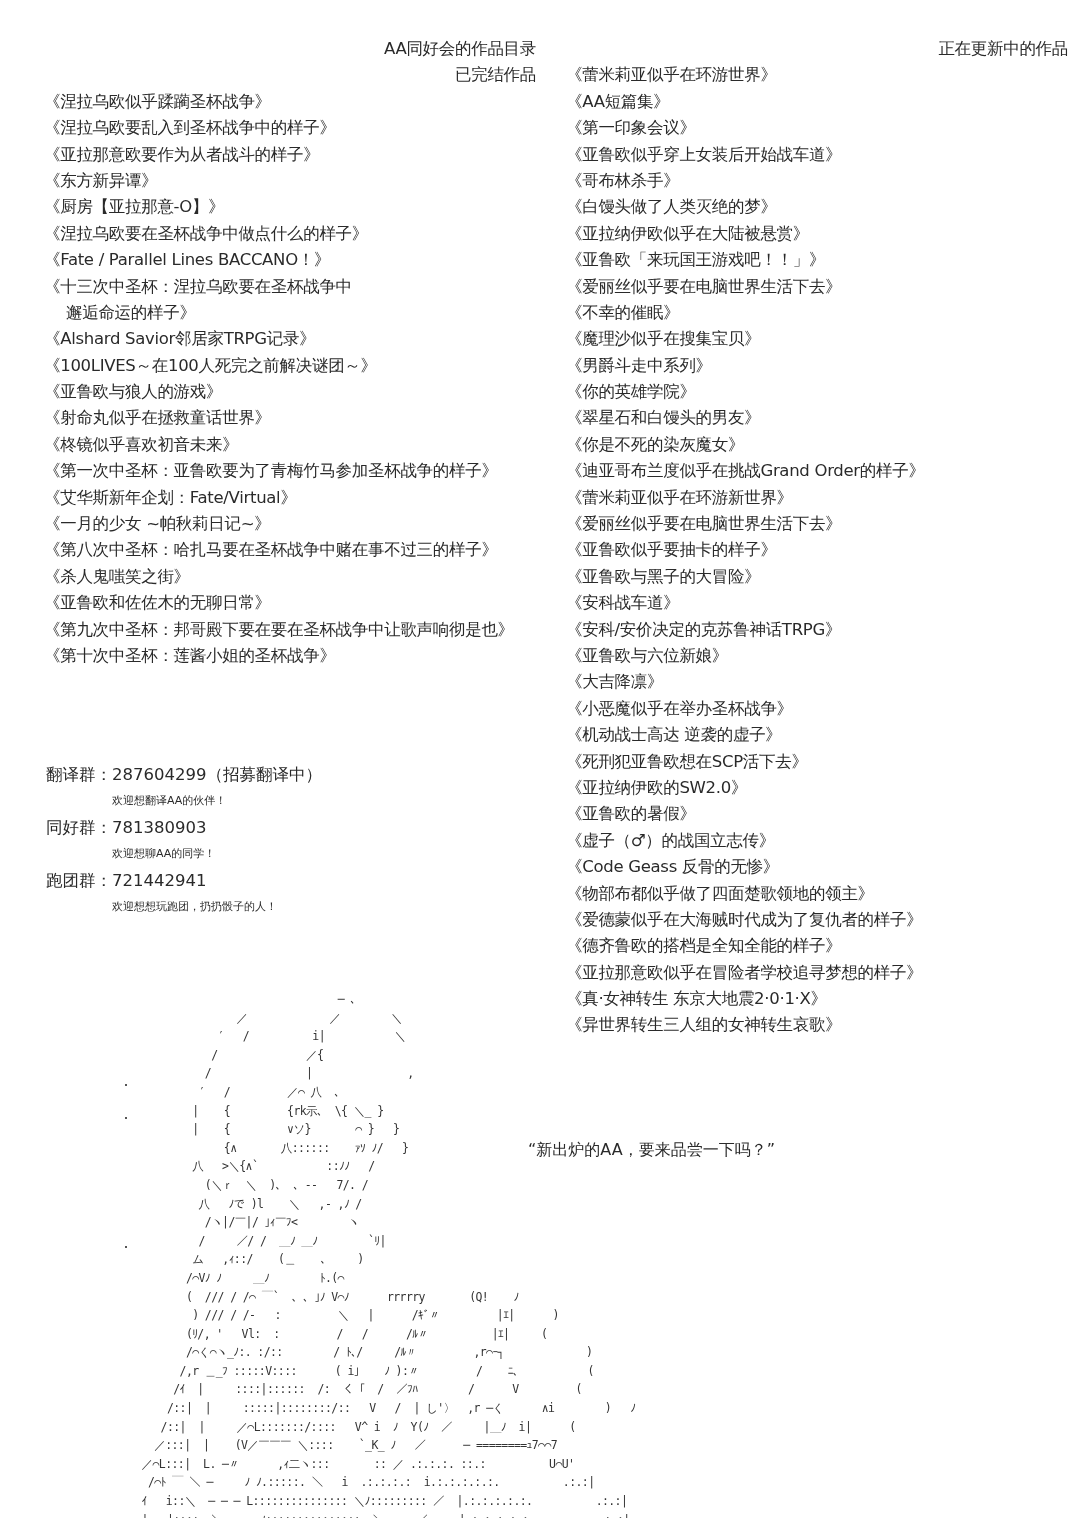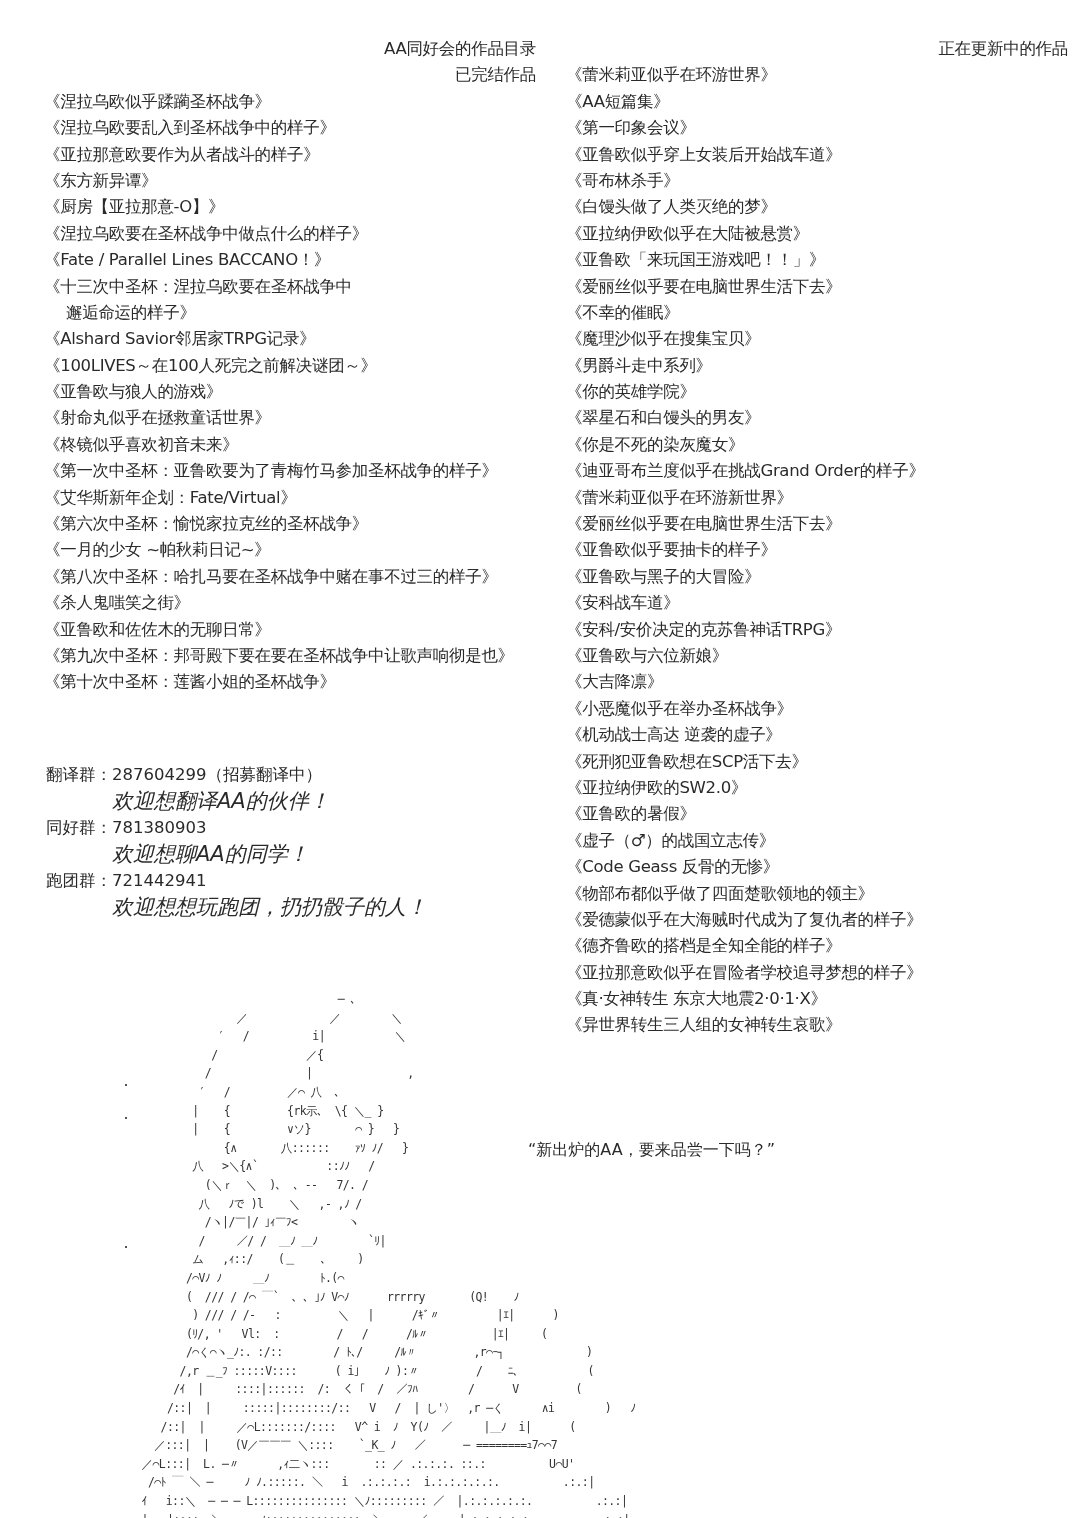--- a/index.html
+++ b/index.html
@@ -8,21 +8,21 @@
   .col { position:absolute; top:36px; }
   .col-left { left:46px; width:490px; }
   .col-right { left:568px; width:500px; }
   .line { font-size:16.5px; line-height:26.4px; height:26.4px; white-space:nowrap; letter-spacing:-0.3px; }
   .title-line { margin-left:0;text-align:right; }
   .item { margin-left:-2px; }
   .indent { padding-left:22px; }
   .contacts { position:absolute; left:46px; top:762px; width:460px; }
   .contact-row { display:flex; font-size:16.5px; line-height:26.4px; height:26.4px; white-space:nowrap;text-align:right; }
   .contact-label { width:66px; }
-  .contact-sub { padding-left:66px; font-size:21px; line-height:26.4px; height:26.4px; white-space:nowrap;font-style:italic; }
+  .contact-sub { padding-left:66px; font-size:11px; line-height:26.4px; height:26.4px; white-space:nowrap; }
   .quote { position:absolute; left:528px; top:1140px; font-size:16px; white-space:nowrap; }
   .aa { position:absolute; left:110px; top:990px; width:600px; height:470px;
         font-family:"DejaVu Sans Mono", "Liberation Mono", monospace; font-size:11.5px;
         line-height:18.6px; white-space:pre; color:#333; letter-spacing:-0.6px; }
   .dot { position:absolute; width:2px; height:2px; background:#555; }
 </style>
 </head>
 <body>
 
 <div class="col col-left">
@@ -37,21 +37,20 @@
   <div class="line item">《Fate / Parallel Lines BACCANO！》</div>
   <div class="line item">《十三次中圣杯：涅拉乌欧要在圣杯战争中</div>
   <div class="line item indent">邂逅命运的样子》</div>
   <div class="line item">《Alshard Savior邻居家TRPG记录》</div>
   <div class="line item">《100LIVES～在100人死完之前解决谜团～》</div>
   <div class="line item">《亚鲁欧与狼人的游戏》</div>
   <div class="line item">《射命丸似乎在拯救童话世界》</div>
   <div class="line item">《柊镜似乎喜欢初音未来》</div>
   <div class="line item">《第一次中圣杯：亚鲁欧要为了青梅竹马参加圣杯战争的样子》</div>
   <div class="line item">《艾华斯新年企划：Fate/Virtual》</div>
-  <div class="line item">《第六次中圣杯：愉悦家拉克丝的圣杯战争》</div>
   <div class="line item">《一月的少女 ~帕秋莉日记~》</div>
   <div class="line item">《第八次中圣杯：哈扎马要在圣杯战争中赌在事不过三的样子》</div>
   <div class="line item">《杀人鬼嗤笑之街》</div>
   <div class="line item">《亚鲁欧和佐佐木的无聊日常》</div>
   <div class="line item">《第九次中圣杯：邦哥殿下要在要在圣杯战争中让歌声响彻是也》</div>
   <div class="line item">《第十次中圣杯：莲酱小姐的圣杯战争》</div>
 </div>
 
 <div class="col col-right">
   <div class="line title-line">正在更新中的作品</div>

